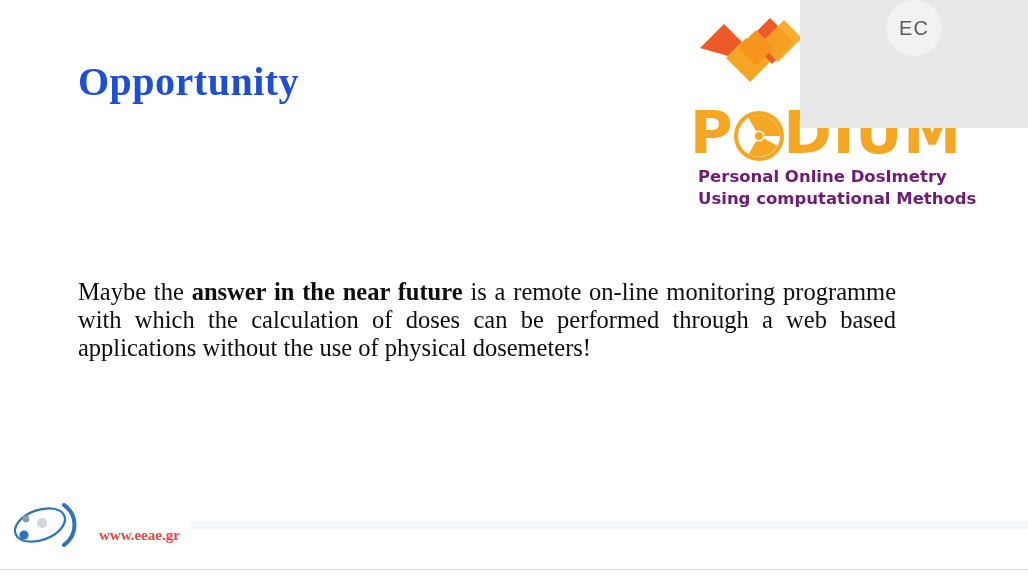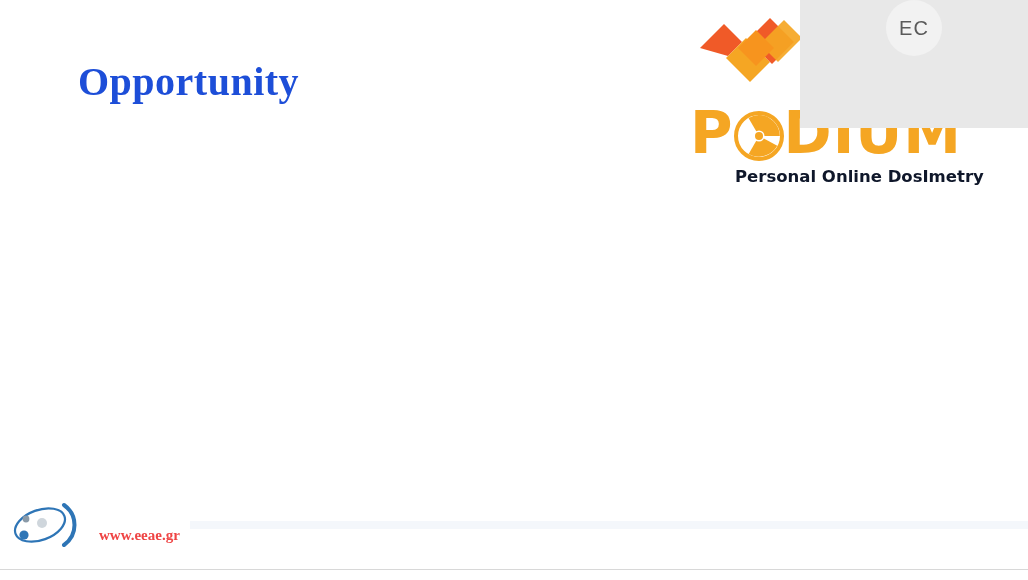--- a/index.html
+++ b/index.html
@@ -67,24 +67,23 @@
     height: 50px;
     vertical-align: -8px;
   }
   .logo-sub {
     position: absolute;
     left: 8px;
     top: 148px;
     font-family: "DejaVu Sans", sans-serif;
     font-weight: bold;
     font-size: 16.5px;
-    color: #0f172a;
+    color: #701a75;
     line-height: 22px;
     white-space: nowrap;
-    margin-left: 37px;
   }
 
   
   .participant-tile {
     position: absolute;
     left: 800px;
     top: 0px;
     width: 228px;
     height: 128px;
     background: #e8e8e8;
@@ -181,27 +180,31 @@
             <path d="M25 25 L7.5 36 A21 21 0 0 1 14.5 7 Z" transform="rotate(240 25 25)"></path>
           </g>
           <circle cx="25" cy="25" r="5.5" fill="#ffffff"></circle>
           <circle cx="25" cy="25" r="4" fill="#F5A623"></circle>
         </svg>
       </span><span>DIUM</span>
     </div>
 
     <div class="logo-sub">
       <div>Personal Online DosImetry</div>
+      <div>Using computational Methods</div>
     </div>
   </div>
 
   <div class="participant-tile">
     <div class="avatar-circle">EC</div>
   </div>
 
+  <div class="body-text">
+    <span>Maybe the </span><b>answer in the near future</b><span> is a remote on-line monitoring programme with which the calculation of doses can be performed through a web based applications without the use of physical dosemeters!</span>
+  </div>
 
   <div class="footer-band"></div>
 
   <div class="footer-logo">
     <svg width="80" height="56" viewBox="0 0 80 56" xmlns="http://www.w3.org/2000/svg">
       <ellipse cx="32" cy="28" rx="26" ry="15" fill="none" stroke="#2E75B6" stroke-width="2.2" transform="rotate(-20 32 28)"></ellipse>
       <circle cx="34" cy="26" r="5" fill="#cfd6dc"></circle>
       <circle cx="18" cy="22" r="3.4" fill="#8a9aa8"></circle>
       <circle cx="16" cy="38" r="4.6" fill="#2E75B6"></circle>
       <path d="M56 8 C70 18 70 38 56 48" fill="none" stroke="#2E75B6" stroke-width="4" stroke-linecap="round"></path>

